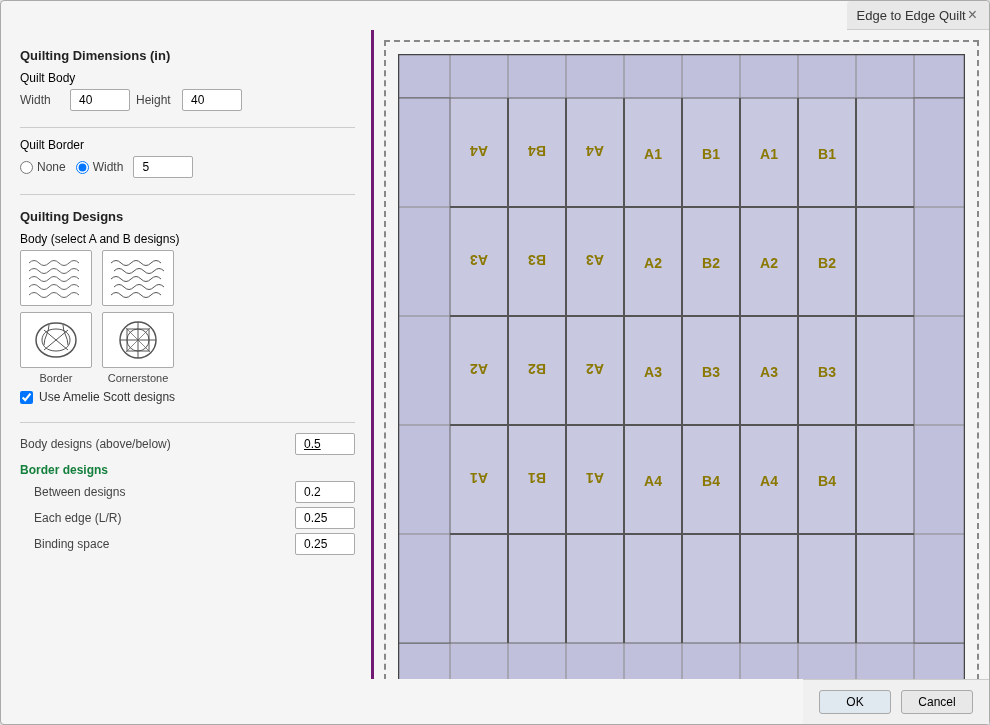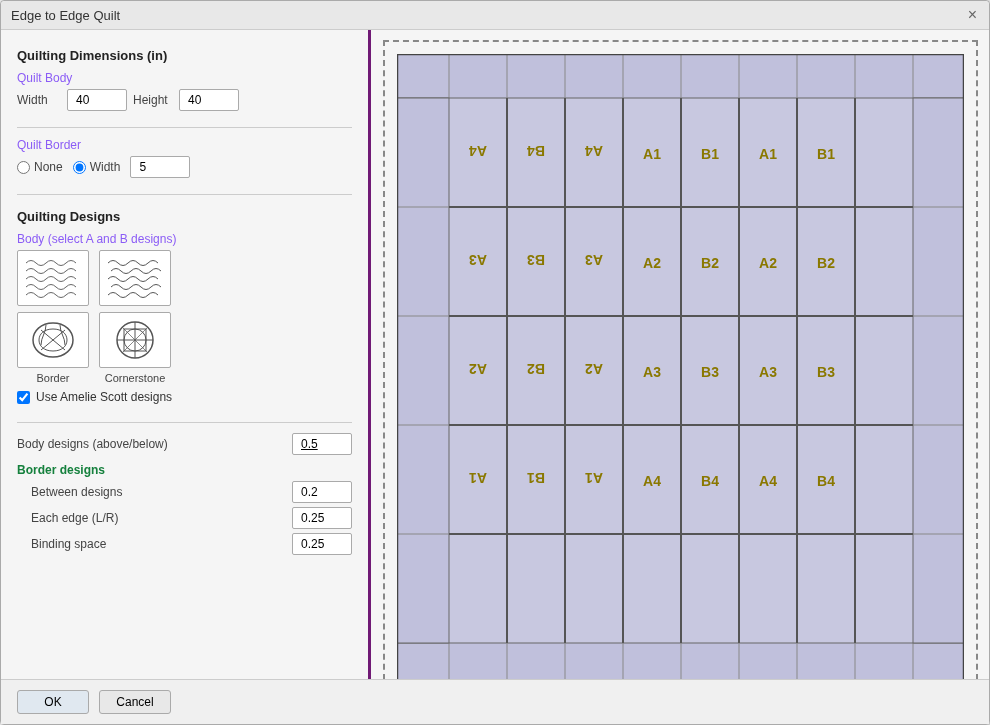--- a/index.html
+++ b/index.html
@@ -18,20 +18,21 @@
     .dialog {
       background: #f5f5f5;
       border: 1px solid #aaa;
       border-radius: 4px;
       width: 990px;
       height: 725px;
       display: flex;
       flex-direction: column;
       box-shadow: 2px 2px 8px rgba(0,0,0,0.3);
       position: relative;
+      align-items: flex-end;
     }
 
     .title-bar {
       background: #e8e8e8;
       border-bottom: 1px solid #ccc;
       padding: 6px 10px;
       display: flex;
       align-items: center;
       justify-content: space-between;
       border-radius: 4px 4px 0 0;
@@ -73,21 +74,21 @@
     .section-title {
       font-weight: bold;
       font-size: 13px;
       margin-bottom: 8px;
       margin-top: 4px;
       color: #222;
     }
 
     .sub-label {
       font-size: 12px;
-      color: #8b5cf6;
+      color: #000000;
       margin-bottom: 4px;
     }
 
     .field-row {
       display: flex;
       align-items: center;
       gap: 6px;
       margin-bottom: 6px;
     }
 

